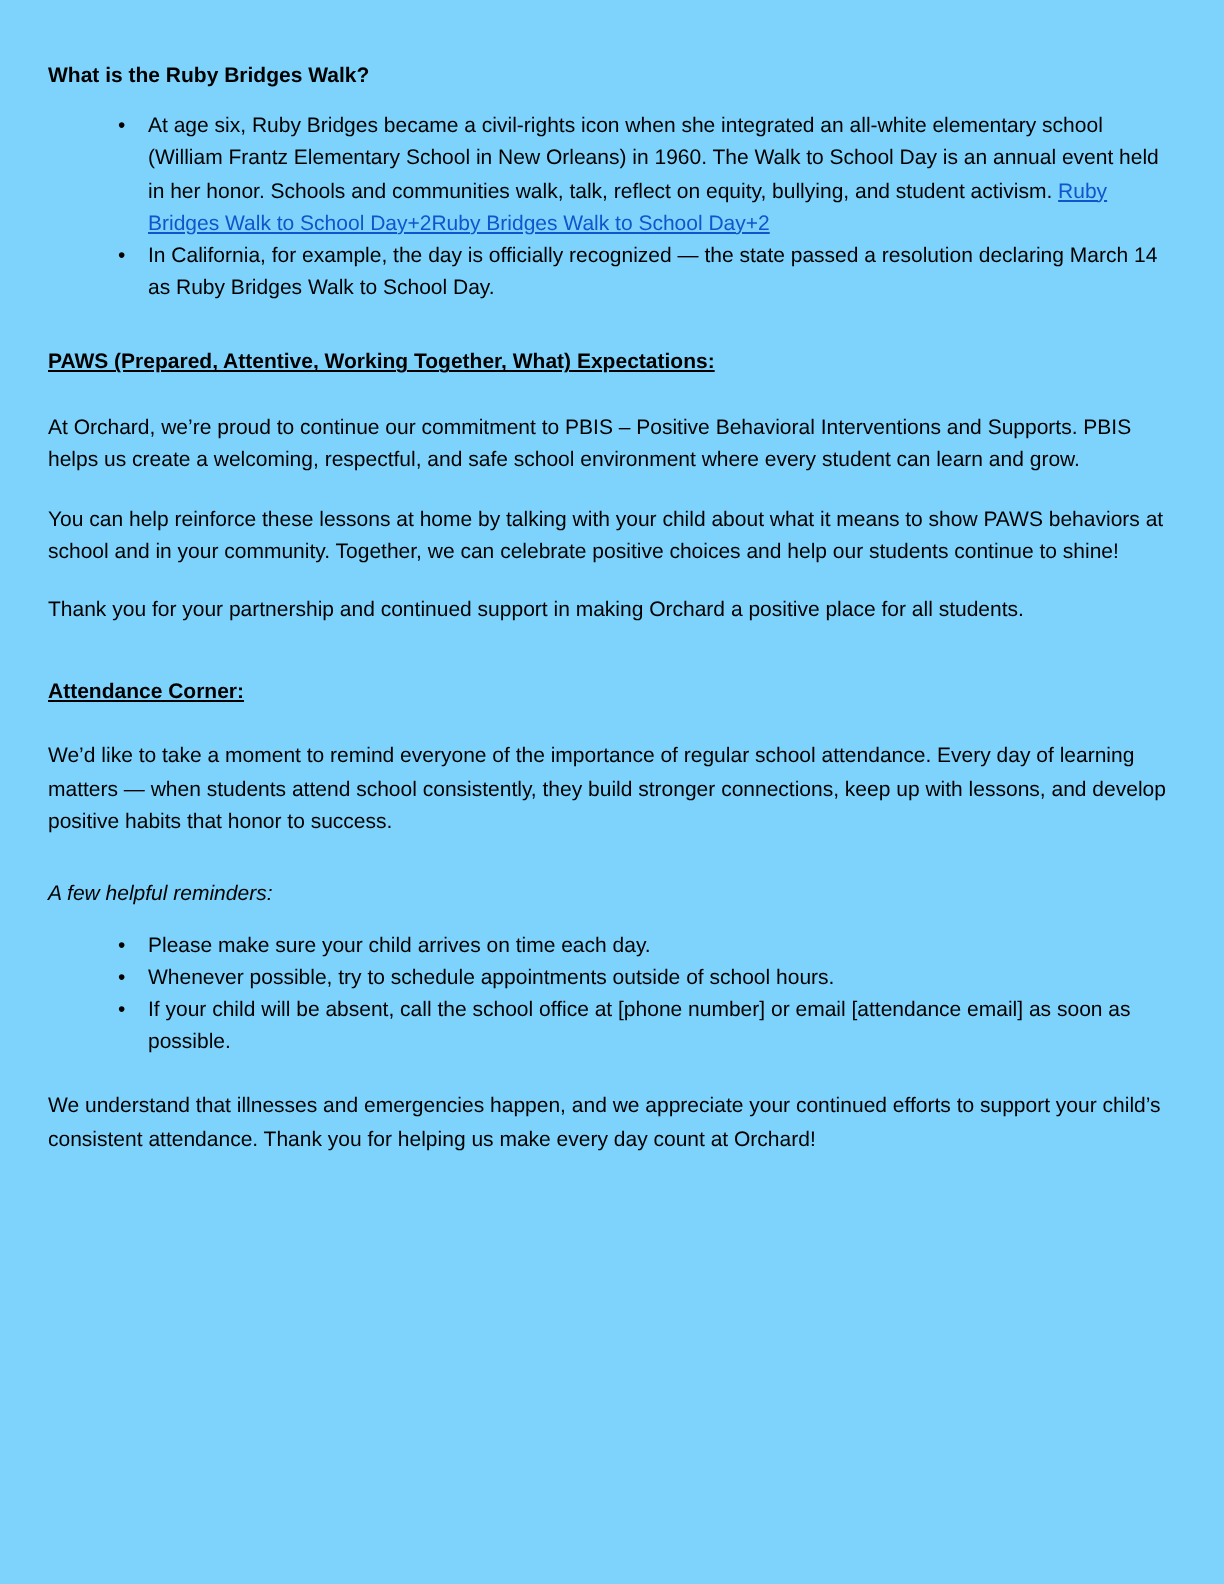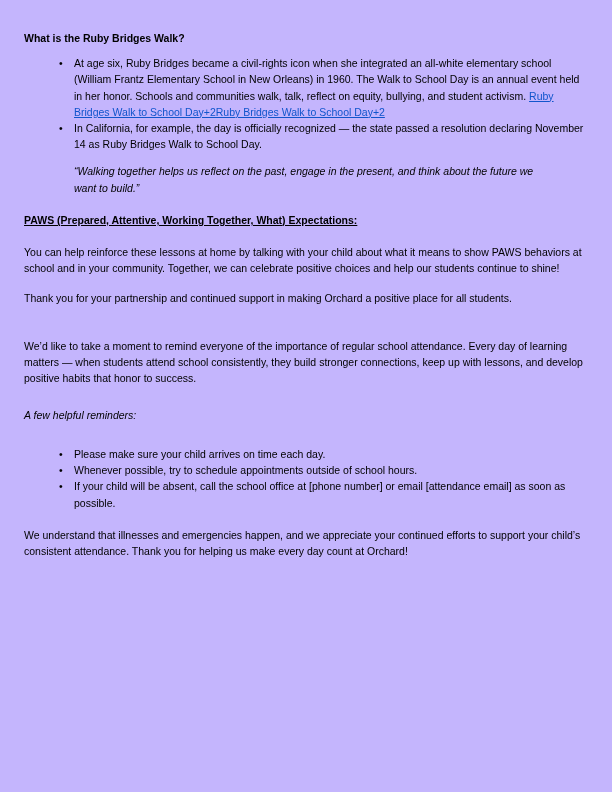--- a/index.html
+++ b/index.html
@@ -11,21 +11,21 @@
     width: 612px;
     height: 792px;
     font-family: "Liberation Sans", sans-serif;
     color: #000000;
     -webkit-font-smoothing: antialiased;
   }
   .page {
     position: relative;
     width: 612px;
     height: 792px;
-    background: #c4b5fd;
+    background: #7dd3fc;
     box-sizing: border-box;
     padding: 30px 24px 0 24px;
     overflow: hidden;
   }
   .doc {
     width: 564px;
     font-size: 10.5px;
     line-height: 16.2px;
   }
   h2.section-heading {
@@ -41,21 +41,21 @@
   }
   p.body-text {
     margin: 0 0 13.5px 0;
     padding: 0;
     font-size: 10.5px;
     line-height: 16.2px;
     text-align: left;
   }
   p.italic-lead {
     font-style: italic;
-    margin: 0 0 23px 0;
+    margin: 0 0 9px 0;
     font-size: 10.5px;
     line-height: 16.2px;
   }
   ul.bullets {
     margin: 0 0 5px 0;
     padding: 0 0 0 35px;
     list-style: none;
   }
   ul.bullets li {
     position: relative;
@@ -98,39 +98,38 @@
 <div class="page">
   <div class="doc">
 
     <h2 class="section-heading">What is the Ruby Bridges Walk?</h2>
 
     <ul class="bullets">
       <li>
         <span>At age six, Ruby Bridges became a civil-rights icon when she integrated an all-white elementary school (William Frantz Elementary School in New Orleans) in 1960. The Walk to School Day is an annual event held in her honor. Schools and communities walk, talk, reflect on equity, bullying, and student activism. </span><a href="#" class="doc-link">Ruby Bridges Walk to School Day+2Ruby Bridges Walk to School Day+2</a>
       </li>
       <li>
-        <span>In California, for example, the day is officially recognized — the state passed a resolution declaring November 14 as Ruby Bridges Walk to School Day.</span>
+        <span>In California, for example, the day is officially recognized — the state passed a resolution declaring March 14 as Ruby Bridges Walk to School Day.</span>
       </li>
     </ul>
 
-    <div class="quote-block">
-      <span>“Walking together helps us reflect on the past, engage in the present, and think about the future we want to build.”</span>
-    </div>
 
     <div class="gap-lg"></div>
 
     <h2 class="section-heading underlined">PAWS (Prepared, Attentive, Working Together, What) Expectations:</h2>
 
     <div class="gap-sm"></div>
 
+    <p class="body-text">At Orchard, we’re proud to continue our commitment to PBIS – Positive Behavioral Interventions and Supports. PBIS helps us create a welcoming, respectful, and safe school environment where every student can learn and grow.</p>
     <p class="body-text">You can help reinforce these lessons at home by talking with your child about what it means to show PAWS behaviors at school and in your community. Together, we can celebrate positive choices and help our students continue to shine!</p>
     <p class="body-text">Thank you for your partnership and continued support in making Orchard a positive place for all students.</p>
 
     <div class="gap-md"></div>
 
+    <h2 class="section-heading underlined">Attendance Corner:</h2>
 
     <div class="gap-sm"></div>
 
     <p class="body-text">We’d like to take a moment to remind everyone of the importance of regular school attendance. Every day of learning matters — when students attend school consistently, they build stronger connections, keep up with lessons, and develop positive habits that honor to success.</p>
 
     <div class="gap-sm"></div>
 
     <p class="italic-lead">A few helpful reminders:</p>
 
     <ul class="bullets spaced">

